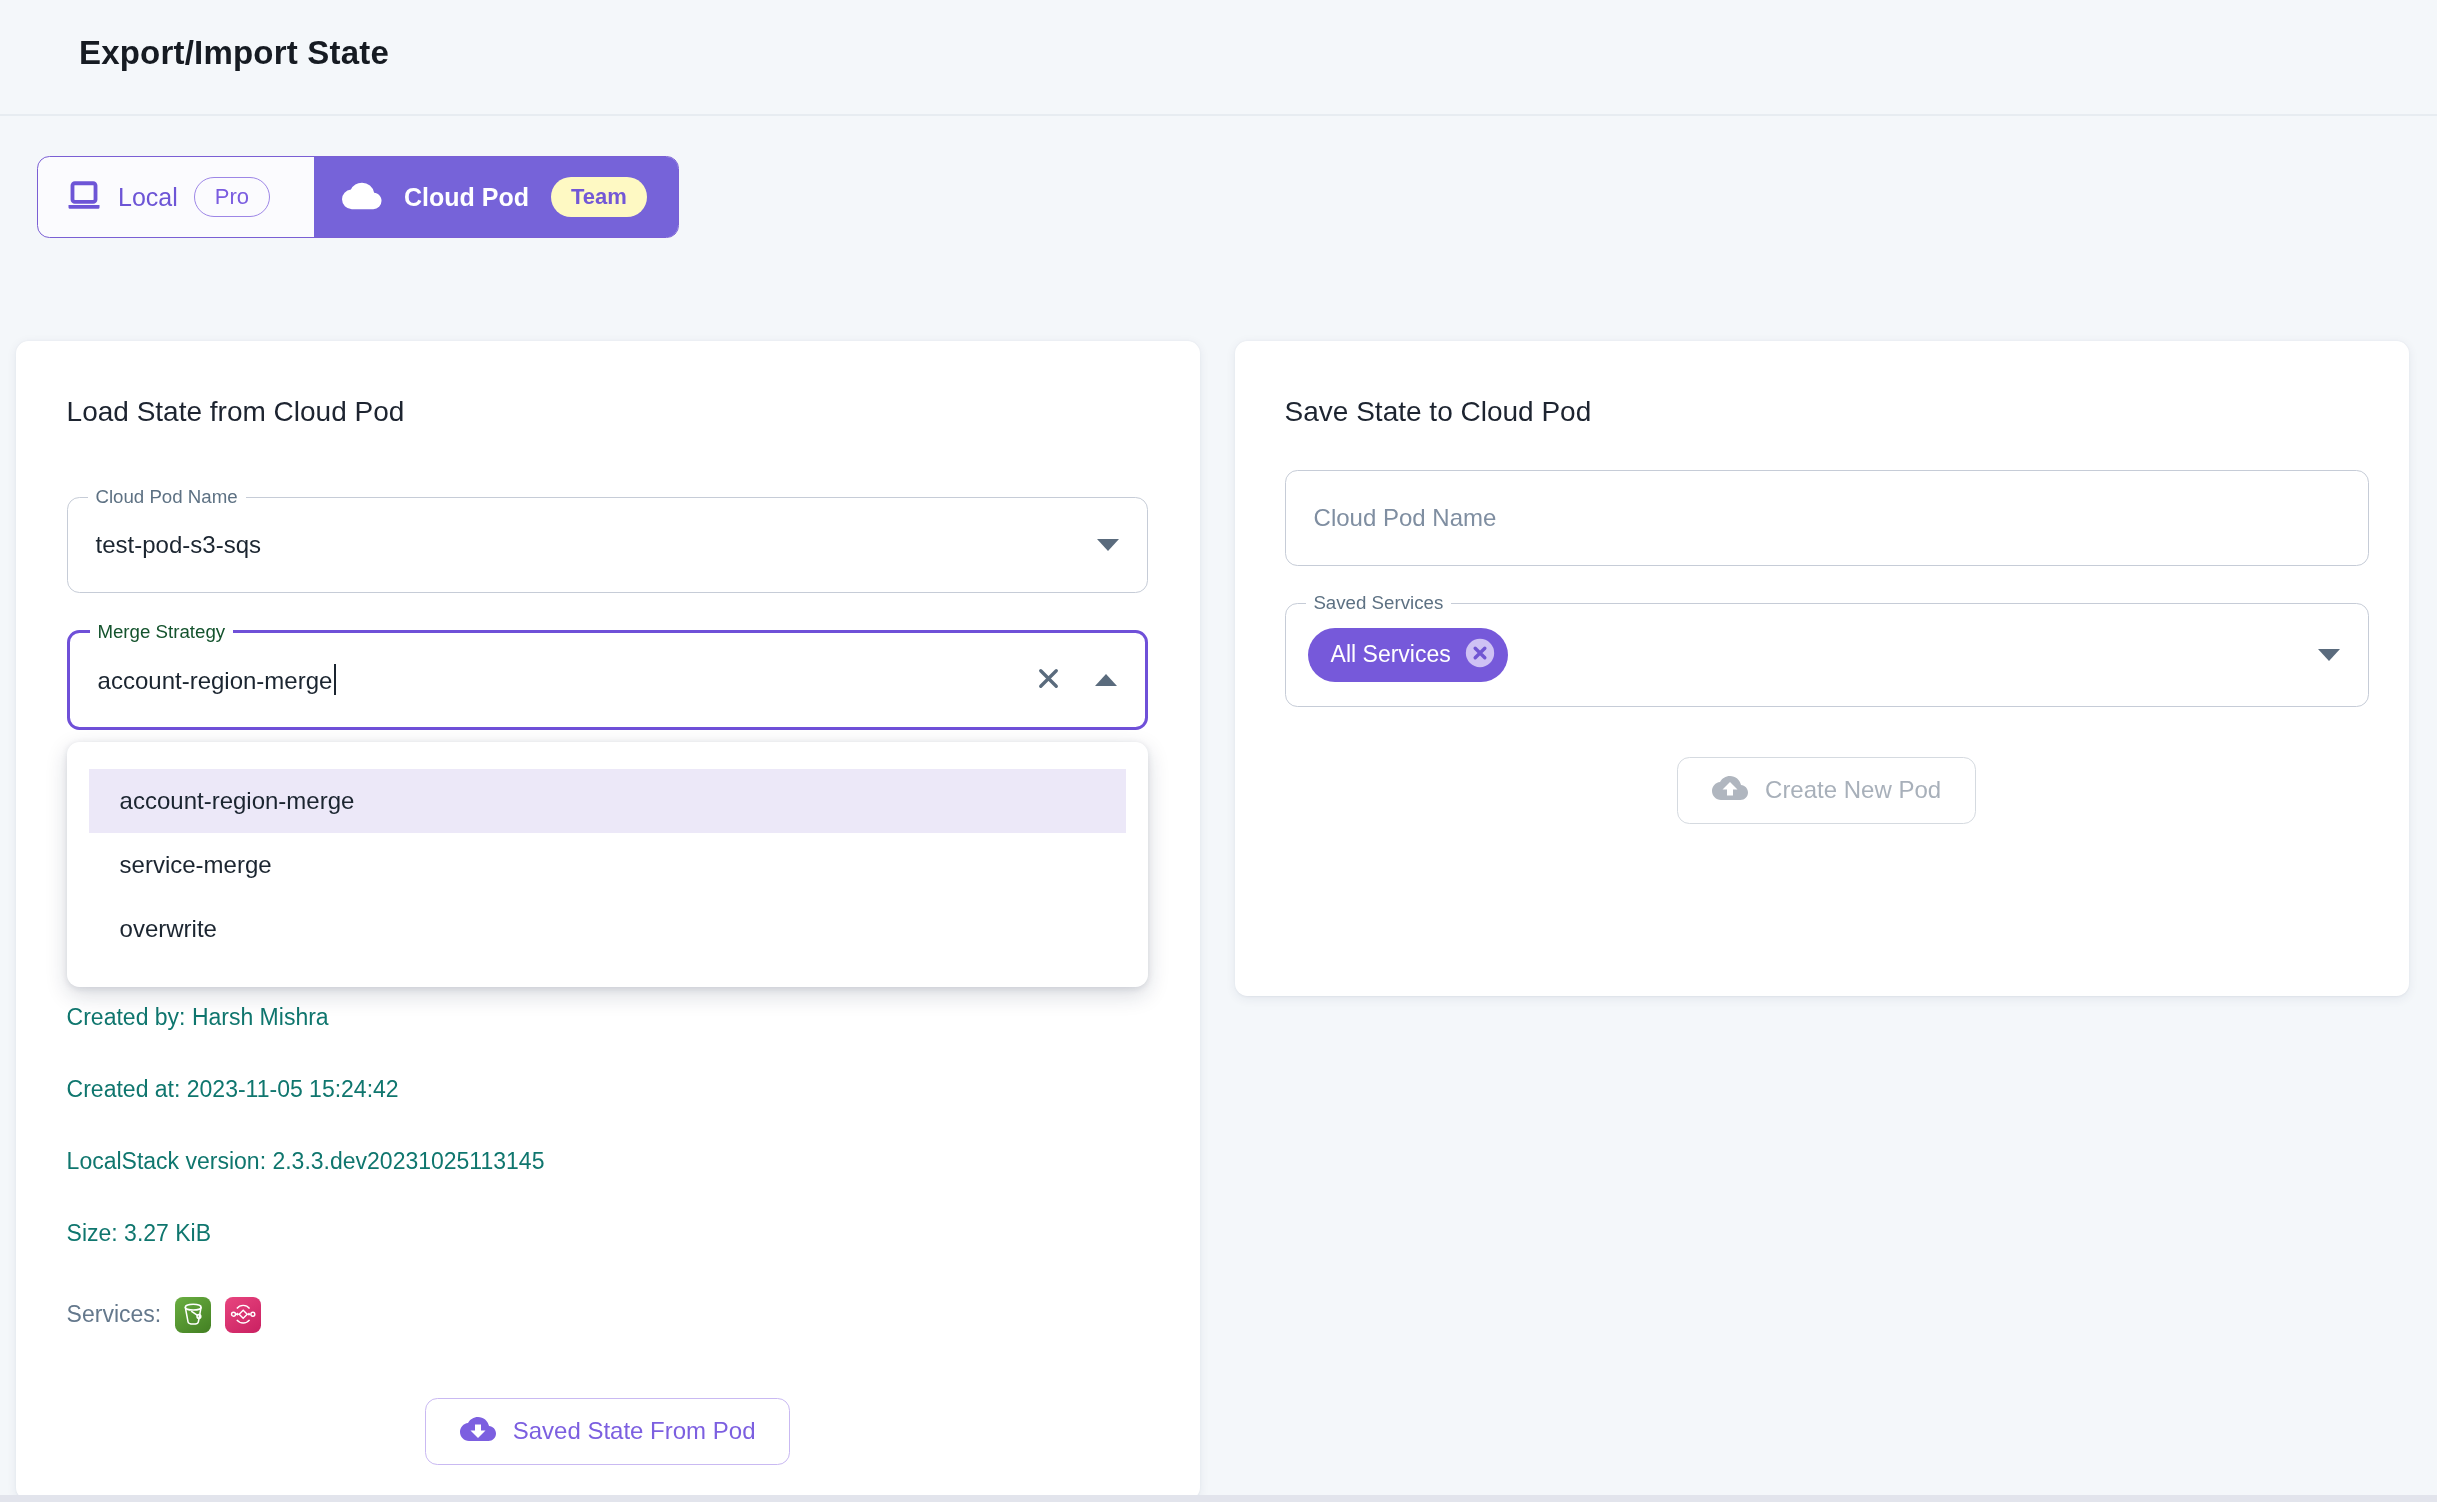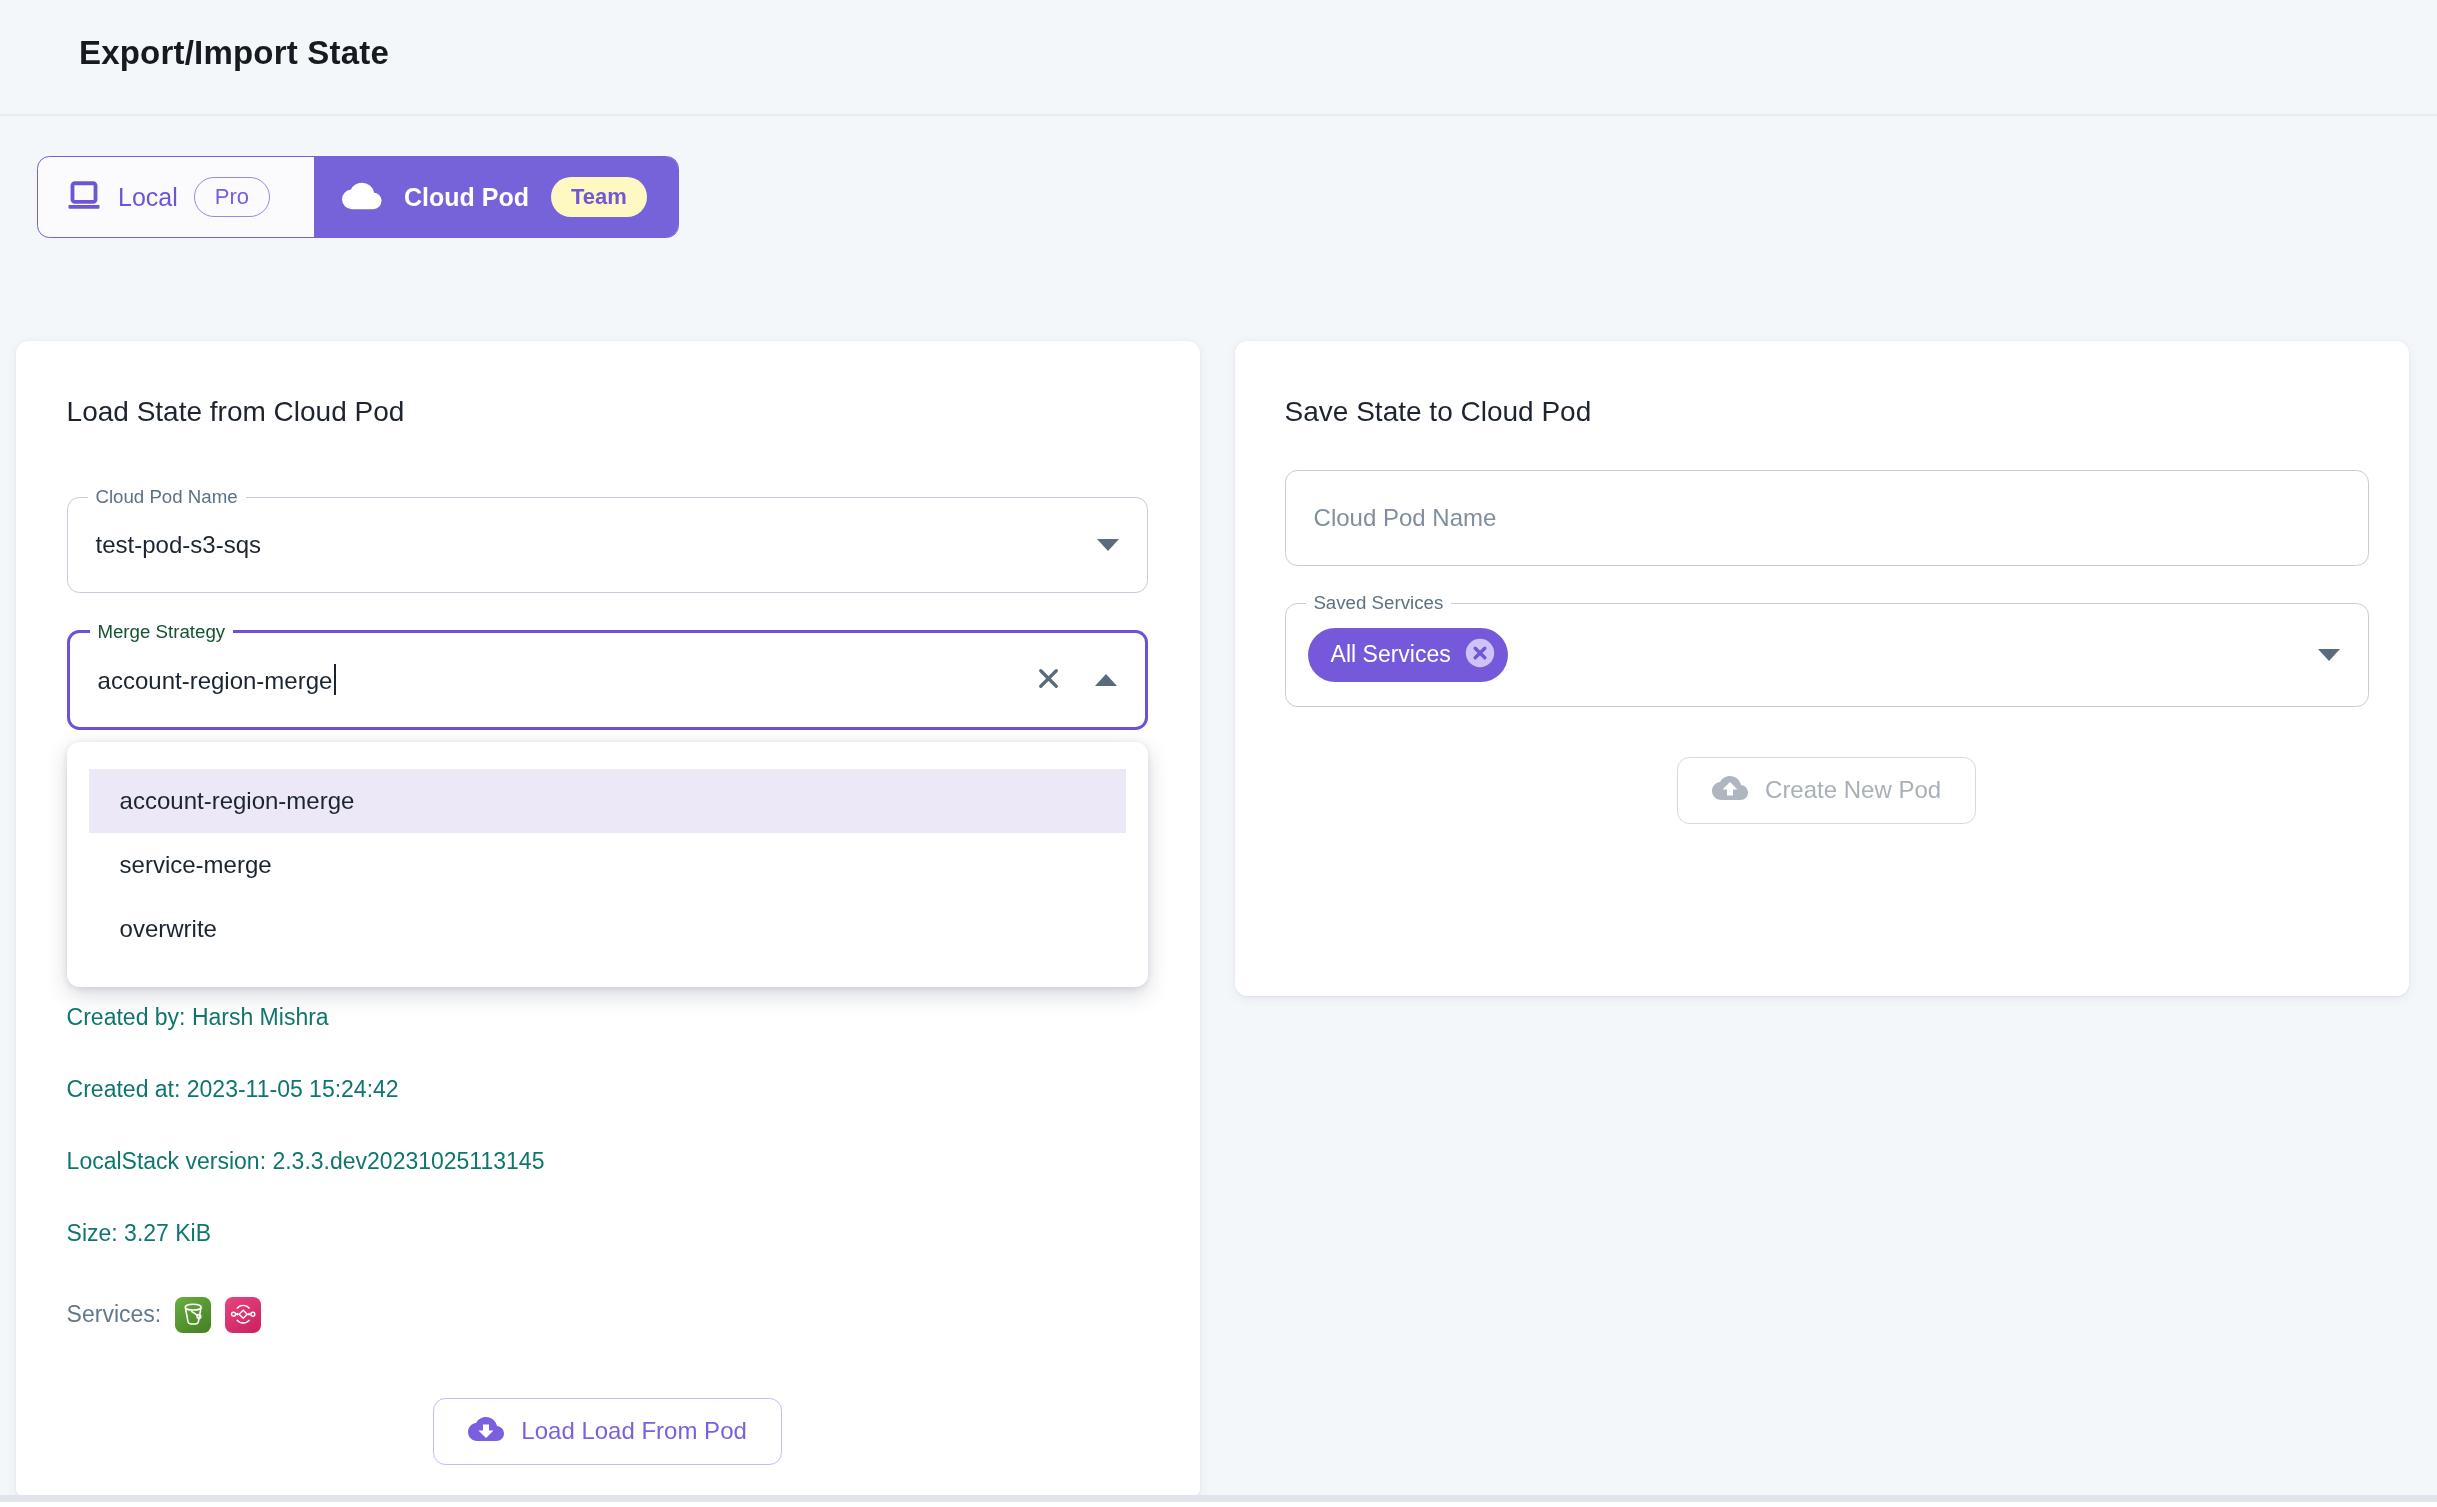--- a/index.html
+++ b/index.html
@@ -217,21 +217,21 @@
         </span>
       </div>
 
       <div class="btn-row">
         <button class="btn btn-load">
           <span>
             <svg width="36" height="26.4" viewBox="0 0 24 17">
               <path fill-rule="evenodd" fill="#7c5fe0" d="M19.35 7.04C18.67 3.59 15.64 1 12 1 9.11 1 6.6 2.64 5.35 5.04 2.34 5.36 0 7.91 0 11c0 3.31 2.69 6 6 6h13c2.76 0 5-2.24 5-5 0-2.64-2.05-4.78-4.65-4.96zM17 10l-5 5-5-5h3V6h4v4h3z"></path>
             </svg>
           </span>
-          <span>Load Load From Pod</span>
+          <span>Saved State From Pod</span>
         </button>
       </div>
     </section>
 
     <section class="card card-save">
       <h2>Save State to Cloud Pod</h2>
 
 
       <div class="field plain-input">
         <input type="text" placeholder="Cloud Pod Name" style="">

